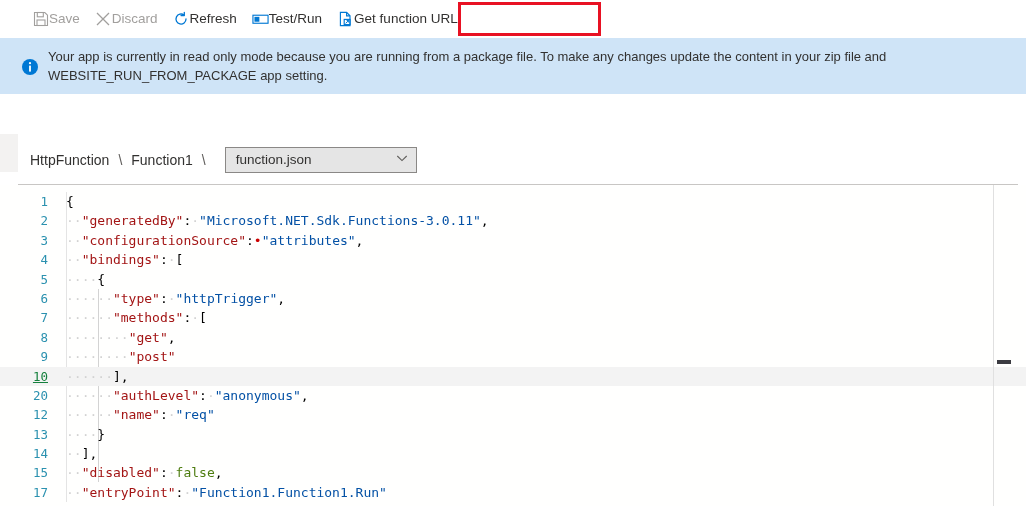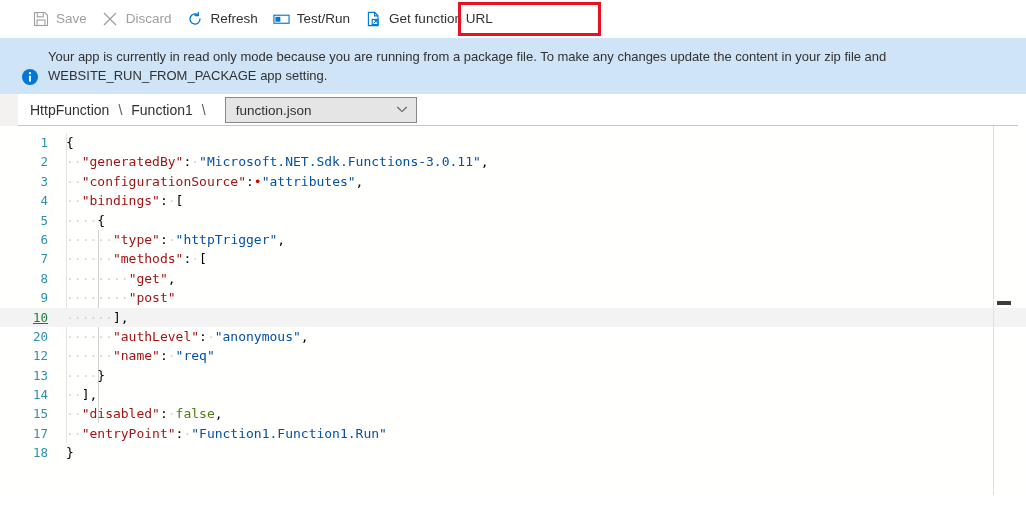--- a/index.html
+++ b/index.html
@@ -24,21 +24,20 @@
     display: flex;
     align-items: center;
     padding-left: 26px;
     box-sizing: border-box;
     background: #ffffff;
     position: relative;
   }
   .tb-item {
     display: flex;
     align-items: center;
-    gap: 7px;
     height: 30px;
     padding: 0 9px 0 6px;
     white-space: nowrap;
     font-size: 13.5px;
     color: #323130;
     cursor: pointer;
     user-select: none;
   }
   .tb-item.disabled {
     color: #a19f9d;
@@ -64,48 +63,49 @@
     height: 34px;
     border: 3px solid #e81123;
     box-sizing: border-box;
     pointer-events: none;
   }
 
   
   .banner {
     background: #cfe4f7;
     display: flex;
-    align-items: flex-end;
+    align-items: center;
     padding: 9px 18px 9px 22px;
     box-sizing: border-box;
     min-height: 54px;
   }
   .banner-ico {
     flex: none;
     width: 16px;
     height: 16px;
     margin-top: 1px;
     margin-right: 10px;
   }
   .banner-text {
     font-size: 13px;
     line-height: 19px;
     color: #323130;
     max-width: 985px;
   }
 
   
   .crumbrow {
-    height: 32px;
+    height: 51px;
     display: flex;
     align-items: center;
     padding-left: 30px;
     box-sizing: border-box;
     background: #ffffff;
     position: relative;
+    margin-top: 40px;
   }
   .crumb {
     font-size: 14px;
     color: #323130;
     white-space: nowrap;
   }
   .crumb-sep {
     font-size: 14px;
     color: #605e5c;
     margin: 0 9px;

